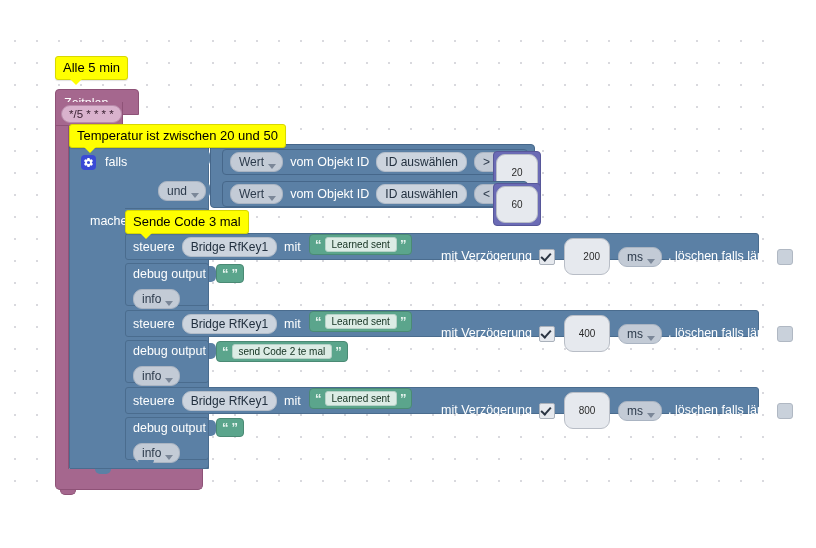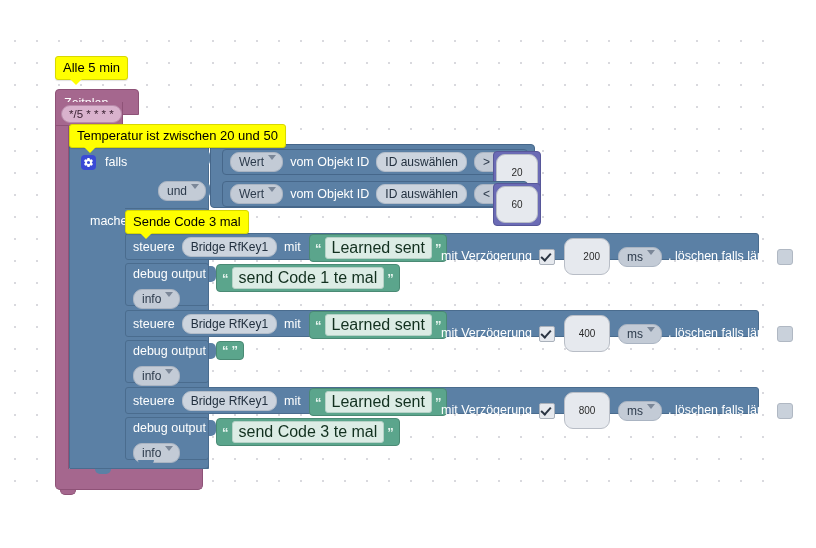--- a/index.html
+++ b/index.html
@@ -53,21 +53,21 @@
   .ctrl-flat{background:#5b80a5;border:1px solid #4a6c8e;}
   .logic{
     background:#5b80a5;border:1px solid #46678a;border-radius:4px;
   }
   .stmt{
     background:#5b80a5;border:1px solid #4a6c8e;border-radius:3px;
   }
 
   
   .dd{
-    display:inline-flex;align-items:flex-start;gap:4px;
+    display:inline-flex;align-items:flex-end;gap:4px;
     background:#c3cbd6;color:#2c3a4b;
     border:1px solid #aab4c2;border-radius:9px;
     font-size:12px;padding:2px 6px 2px 8px;white-space:nowrap;
   }
   .dd .car{width:0;height:0;border-left:4px solid transparent;border-right:4px solid transparent;border-top:5px solid #7b8798;}
   .field{
     background:#ccd4de;color:#22303f;border:1px solid #b2bcc9;border-radius:9px;
     font-size:12px;padding:2px 8px;white-space:nowrap;
   }
   .numfield{
@@ -88,21 +88,21 @@
   .chk.round{border-radius:3px;background:#c9d1db;border-color:#b0b8c3;}
 
   
   .greentxt{
     background:#5ba58c;border:1px solid #4a8a74;border-radius:4px;
     display:inline-flex;align-items:center;gap:3px;padding:2px 5px;
   }
   .greentxt .q{color:#e9f5f0;font-size:13px;font-weight:bold;line-height:1;}
   .greentxt .v{
     background:#dcece5;color:#12301f;border:1px solid #b6d2c7;border-radius:3px;
-    font-size:16px;padding:1px 6px;white-space:nowrap;text-align:right;
+    font-size:10px;padding:1px 6px;white-space:nowrap;text-align:right;
   }
 
   
   .note{
     position:absolute;background:#ffff00;color:#000000;
     border:1px solid #d8d800;border-radius:3px;
     font-size:13px;padding:3px 7px 4px 7px;white-space:nowrap;z-index:40;
     box-shadow:0 1px 1px rgba(0,0,0,.12);
   }
   .note::after{
@@ -220,21 +220,20 @@
   <span class="chk round" style="margin-left:6px;"></span>
 </div>
 
 <div class="blk stmt" style="left:125px;top:263px;width:84px;height:43px;border-radius:3px;"></div>
 <div class="blk row" style="left:133px;top:268px;">
   <span class="txt">debug output</span>
 </div>
 <div class="blk" style="left:209px;top:266px;width:7px;height:16px;background:#5b80a5;border-radius:0 5px 5px 0;"></div>
 <div class="blk greentxt" style="left:216px;top:264px;">
   <span class="q">“</span>
-  <span class="v">send Code 1 te mal</span>
   <span class="q">”</span>
 </div>
 <div class="blk dd" style="left:133px;top:289px;">
   <span>info</span>
   <span class="car"></span>
 </div>
 
 <div class="blk stmt" style="left:125px;top:310px;width:634px;height:27px;"></div>
 <div class="blk row" style="left:133px;top:314px;">
   <span class="txt">steuere</span>
@@ -258,20 +257,21 @@
   <span class="chk round" style="margin-left:6px;"></span>
 </div>
 
 <div class="blk stmt" style="left:125px;top:340px;width:84px;height:43px;border-radius:3px;"></div>
 <div class="blk row" style="left:133px;top:345px;">
   <span class="txt">debug output</span>
 </div>
 <div class="blk" style="left:209px;top:343px;width:7px;height:16px;background:#5b80a5;border-radius:0 5px 5px 0;"></div>
 <div class="blk greentxt" style="left:216px;top:341px;">
   <span class="q">“</span>
+  <span class="v">send Code 2 te mal</span>
   <span class="q">”</span>
 </div>
 <div class="blk dd" style="left:133px;top:366px;">
   <span>info</span>
   <span class="car"></span>
 </div>
 
 <div class="blk stmt" style="left:125px;top:387px;width:634px;height:27px;"></div>
 <div class="blk row" style="left:133px;top:391px;">
   <span class="txt">steuere</span>
@@ -295,21 +295,20 @@
   <span class="chk round" style="margin-left:6px;"></span>
 </div>
 
 <div class="blk stmt" style="left:125px;top:417px;width:84px;height:43px;border-radius:3px;"></div>
 <div class="blk row" style="left:133px;top:422px;">
   <span class="txt">debug output</span>
 </div>
 <div class="blk" style="left:209px;top:420px;width:7px;height:16px;background:#5b80a5;border-radius:0 5px 5px 0;"></div>
 <div class="blk greentxt" style="left:216px;top:418px;">
   <span class="q">“</span>
-  <span class="v">send Code 3 te mal</span>
   <span class="q">”</span>
 </div>
 <div class="blk dd" style="left:133px;top:443px;">
   <span>info</span>
   <span class="car"></span>
 </div>
 <div class="blk" style="left:138px;top:460px;width:16px;height:5px;background:#5b80a5;border-radius:0 0 6px 6px;"></div>
 <div class="blk" style="left:95px;top:469px;width:16px;height:5px;background:#5b80a5;border-radius:0 0 6px 6px;"></div>
 
 <div class="note" style="left:55px;top:56px;">Alle 5 min</div>

